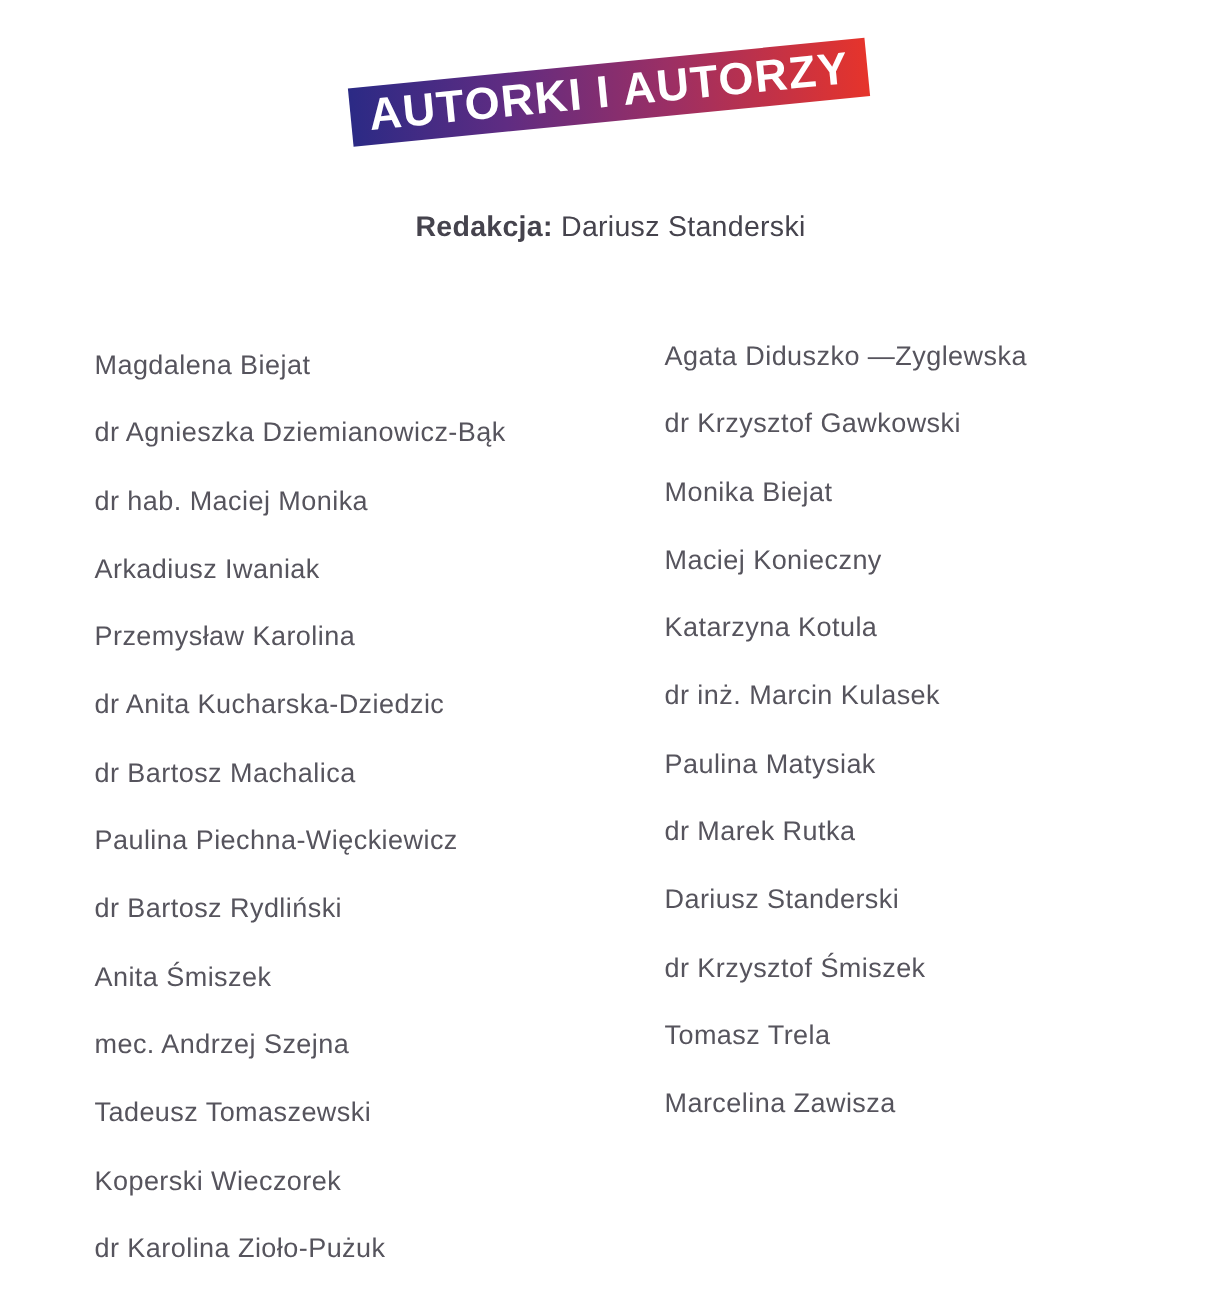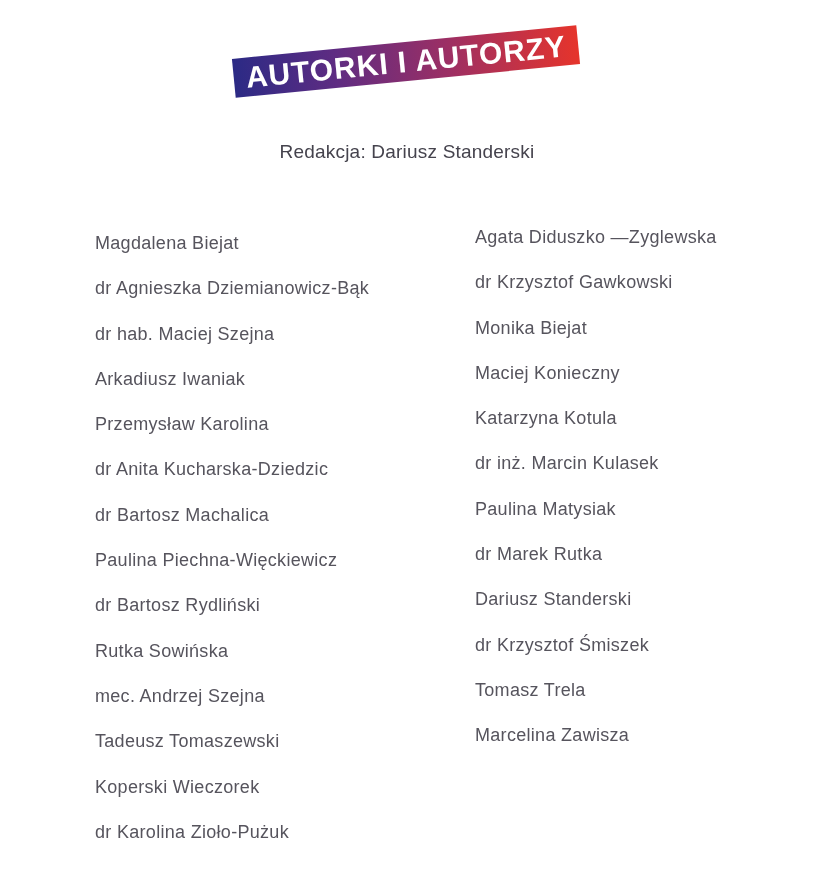--- a/index.html
+++ b/index.html
@@ -44,36 +44,35 @@
     position: absolute;
     left: 0;
     top: 140px;
     width: 814px;
     text-align: center;
     font-size: 19px;
     line-height: 24px;
     color: #45434d;
     letter-spacing: 0.2px;
   }
-  .editor-label { font-weight: 400; }
+  .editor-label { font-weight: 700; }
   .editor-name  { font-weight: 400; }
   
   .authors-col {
     position: absolute;
     list-style: none;
     color: #56545d;
     font-size: 18px;
     font-weight: 400;
     letter-spacing: 0.3px;
   }
   .authors-col li {
     line-height: 45.3px;
     height: 45.3px;
     white-space: nowrap;
-    margin-left: 32px;
   }
   .col-left  { left: 63px;  top: 221px; width: 380px; }
   .col-right { left: 443px; top: 215px; width: 330px; }
 </style>
 </head>
 <body>
 
 <div class="page">
 
   <div class="banner">
@@ -82,28 +81,28 @@
 
   <div class="editor-line">
     <span class="editor-label">Redakcja:</span>
     <span> </span>
     <span class="editor-name">Dariusz Standerski</span>
   </div>
 
   <ul class="authors-col col-left">
     <li>Magdalena Biejat</li>
     <li>dr Agnieszka Dziemianowicz-Bąk</li>
-    <li>dr hab. Maciej Szejna</li>
+    <li>dr hab. Maciej Monika</li>
     <li>Arkadiusz Iwaniak</li>
     <li>Przemysław Karolina</li>
     <li>dr Anita Kucharska-Dziedzic</li>
     <li>dr Bartosz Machalica</li>
     <li>Paulina Piechna-Więckiewicz</li>
     <li>dr Bartosz Rydliński</li>
-    <li>Rutka Sowińska</li>
+    <li>Anita Śmiszek</li>
     <li>mec. Andrzej Szejna</li>
     <li>Tadeusz Tomaszewski</li>
     <li>Koperski Wieczorek</li>
     <li>dr Karolina Zioło-Pużuk</li>
   </ul>
 
   <ul class="authors-col col-right">
     <li>Agata Diduszko —Zyglewska</li>
     <li>dr Krzysztof Gawkowski</li>
     <li>Monika Biejat</li>

